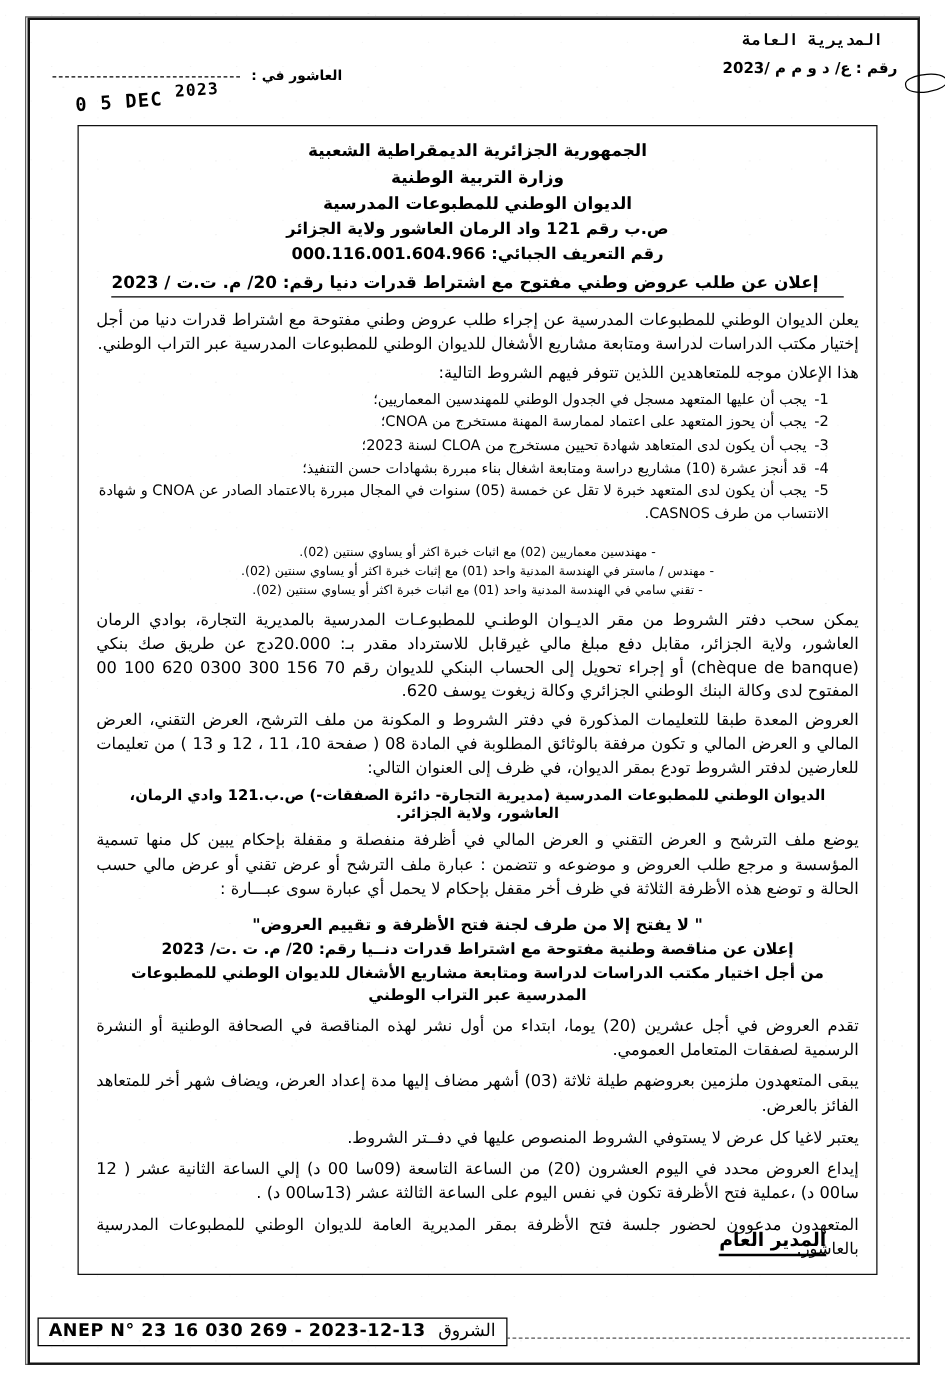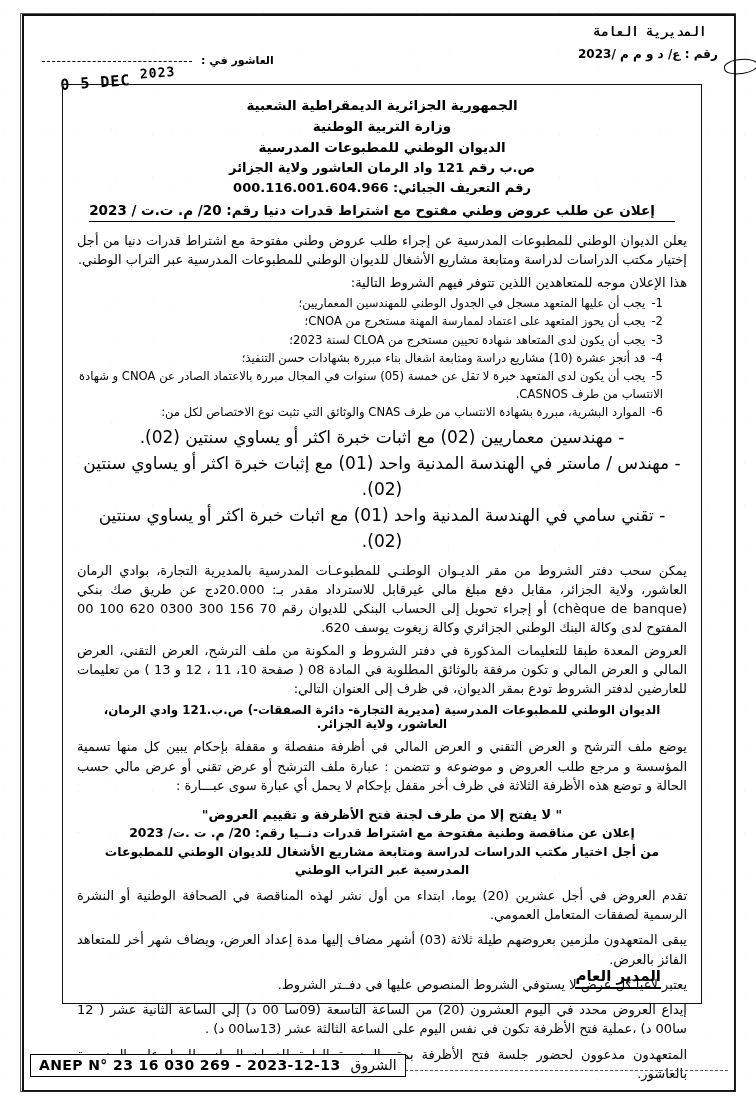--- a/index.html
+++ b/index.html
@@ -115,21 +115,21 @@
     white-space: nowrap;
   }
   .date-stamp .yr {
     font-size: 13px;
     vertical-align: super;
   }
 
   
   .content-box {
     position: absolute;
-    left: 62px; top: 84px;
+    left: 62px; top: 100px;
     width: 640px;
     height: 920px;
     box-sizing: border-box;
     border: 1.6px solid #111;
     padding: 10px 14px 8px 14px;
     direction: rtl;
   }
 
   .org-block {
     text-align: center;
@@ -179,24 +179,24 @@
     margin: 0 0 1px 0;
     padding-right: 0;
   }
   .cond-num {
     display: inline-block;
     min-width: 14px;
   }
 
   .sub-list {
     direction: rtl;
-    margin: 4px 0 0 0;
+    margin: 16px 0 0 0;
     padding: 0;
     list-style: none;
-    font-size: 17px;
+    font-size: 10px;
     line-height: 1.52;
     text-align: center;
   }
   .sub-list li { margin: 0; }
 
   .addr-line {
     font-size: 11.8px;
     font-weight: bold;
     text-align: center;
     direction: rtl;
@@ -339,24 +339,20 @@
         <span>يجب أن يكون لدى المتعاهد شهادة تحيين مستخرج من CLOA لسنة 2023؛</span>
       </li>
       <li>
         <span class="cond-num">4-</span>
         <span>قد أنجز عشرة (10) مشاريع دراسة ومتابعة اشغال بناء مبررة بشهادات حسن التنفيذ؛</span>
       </li>
       <li>
         <span class="cond-num">5-</span>
         <span>يجب أن يكون لدى المتعهد خبرة لا تقل عن خمسة (05) سنوات في المجال مبررة بالاعتماد الصادر عن CNOA و شهادة الانتساب من طرف CASNOS.</span>
       </li>
-      <li>
-        <span class="cond-num">6-</span>
-        <span>الموارد البشرية، مبررة بشهادة الانتساب من طرف CNAS والوثائق التي تثبت نوع الاختصاص لكل من:</span>
-      </li>
     </ol>
 
     <ul class="sub-list">
       <li>- مهندسين معماريين (02) مع اثبات خبرة اكثر أو يساوي سنتين (02).</li>
       <li>- مهندس / ماستر في الهندسة المدنية واحد (01) مع إثبات خبرة اكثر أو يساوي سنتين (02).</li>
       <li>- تقني سامي في الهندسة المدنية واحد (01) مع اثبات خبرة اكثر أو يساوي سنتين (02).</li>
     </ul>
 
     <p class="para">يمكن سحب دفتر الشروط من مقر الديـوان الوطنـي للمطبوعـات المدرسية بالمديرية التجارة، بوادي الرمان العاشور، ولاية الجزائر، مقابل دفع مبلغ مالي غيرقابل للاسترداد مقدر بـ: 20.000دج عن طريق صك بنكي (chèque de banque) أو إجراء تحويل إلى الحساب البنكي للديوان رقم 70 156 300 0300 620 100 00 المفتوح لدى وكالة البنك الوطني الجزائري وكالة زيغوت يوسف 620.</p>
     <p class="para tight">العروض المعدة طبقا للتعليمات المذكورة في دفتر الشروط و المكونة من ملف الترشح، العرض التقني، العرض المالي و العرض المالي و تكون مرفقة بالوثائق المطلوبة في المادة 08 ( صفحة 10، 11 ، 12 و 13 ) من تعليمات للعارضين لدفتر الشروط تودع بمقر الديوان، في ظرف إلى العنوان التالي:</p>

